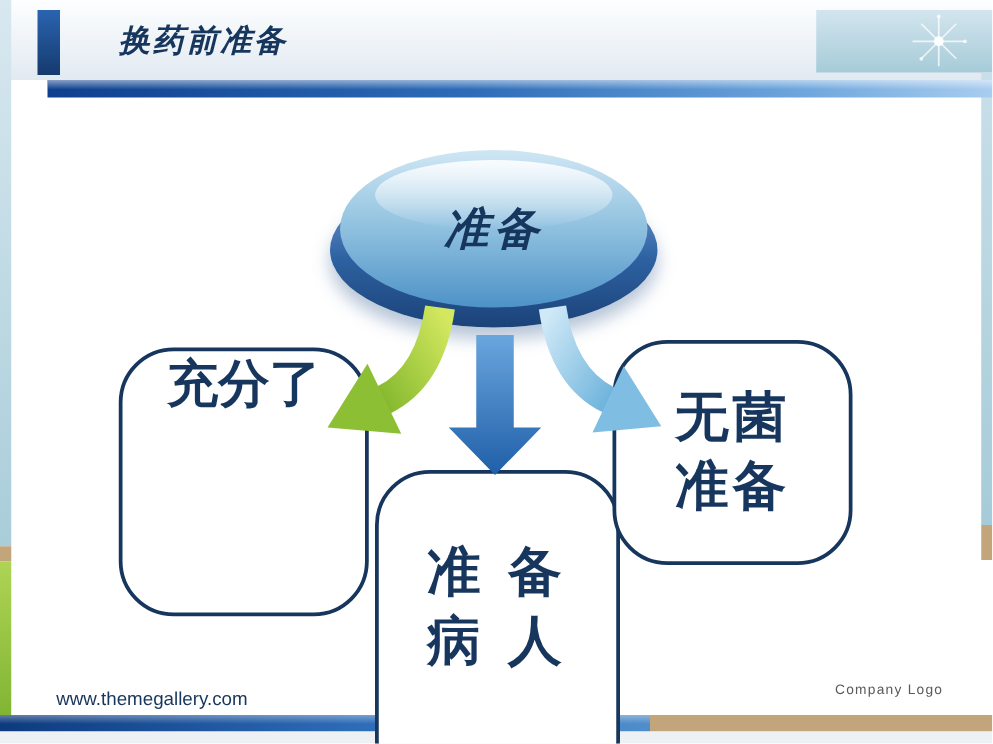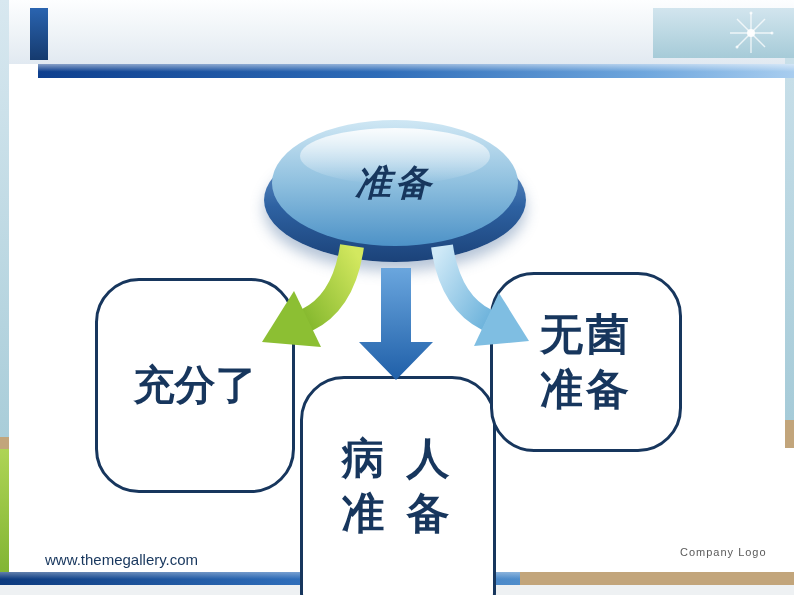--- a/index.html
+++ b/index.html
@@ -47,38 +47,39 @@
   .disc-face::before{content:"";position:absolute;left:28px;top:8px;width:190px;height:56px;border-radius:50%;
       background:linear-gradient(to bottom,rgba(255,255,255,.9),rgba(255,255,255,0));}
   .disc-label{position:relative;font-size:36px;font-weight:bold;font-style:italic;
       color:#17365D;letter-spacing:4px;}
 
   
   .node{position:absolute;background:#ffffff;border:3.5px solid #17365D;border-radius:44px;z-index:4;
       display:flex;flex-direction:column;align-items:center;box-sizing:border-box;
       color:#17365D;font-weight:bold;text-align:center;}
   .node .line{line-height:1.28;white-space:nowrap;}
-  .node-left{left:95px;top:278px;width:200px;height:215px;font-size:41px;justify-content:center;}
+  .node-left{left:95px;top:278px;width:200px;height:215px;font-size:41px;}
   .node-center{left:300px;top:376px;width:196px;height:260px;font-size:43px;padding-top:52px;letter-spacing:5px;}
   .node-right{left:490px;top:272px;width:192px;height:180px;font-size:43px;justify-content:center;letter-spacing:3px;}
 
   
   .arrows{position:absolute;left:0;top:0;width:794px;height:595px;z-index:5;pointer-events:none;}
 
   
   .footer-site{position:absolute;left:45px;top:551px;font-size:15px;color:#17365D;z-index:3;}
-  .footer-logo{position:absolute;left:668px;top:546px;font-size:11px;color:#5a5a5a;letter-spacing:1px;z-index:3;margin-left:12px;}
+  .footer-logo{position:absolute;left:668px;top:546px;font-size:11px;color:#5a5a5a;letter-spacing:1px;z-index:3;}
 </style>
 </head>
 <body>
 
 <div class="slide">
 
   <div class="header-band"></div>
   <div class="header-accent"></div>
+  <div class="header-title">换药前准备</div>
   <div class="header-right-block">
     <svg class="sparkle" width="70" height="46" viewBox="0 0 70 46">
       <g stroke="#ffffff" stroke-width="1.4" opacity="0.75">
         <line x1="35" y1="3" x2="35" y2="43"></line>
         <line x1="14" y1="23" x2="56" y2="23"></line>
         <line x1="21" y1="9" x2="49" y2="37"></line>
         <line x1="49" y1="9" x2="21" y2="37"></line>
       </g>
       <circle cx="35" cy="23" r="4" fill="#ffffff" opacity="0.9"></circle>
       <circle cx="35" cy="3" r="1.5" fill="#ffffff" opacity="0.8"></circle>
@@ -123,22 +124,22 @@
     <path d="M 352 246 Q 344 302 307 320" stroke="url(#gGreen)" stroke-width="24" fill="none"></path>
     <polygon points="294,291 321,347 262,342" fill="#8CBF33"></polygon>
     <path d="M 442 246 Q 450 302 487 320" stroke="url(#gLt)" stroke-width="22" fill="none"></path>
     <polygon points="499,293 474,346 529,341" fill="#7FBEE2"></polygon>
   </svg>
 
   <div class="node node-left">
     <span class="line">充分了</span>
   </div>
   <div class="node node-center">
+    <span class="line">准 备</span>
     <span class="line">病 人</span>
-    <span class="line">准 备</span>
   </div>
   <div class="node node-right">
     <span class="line">无菌</span>
     <span class="line">准备</span>
   </div>
 
   <div class="footer-site">www.themegallery.com</div>
   <div class="footer-logo">Company Logo</div>
 
 </div>

